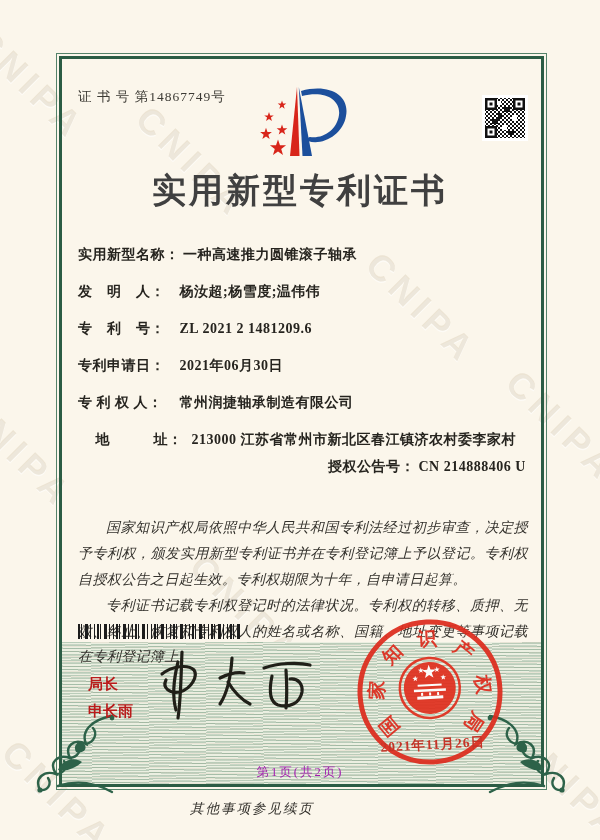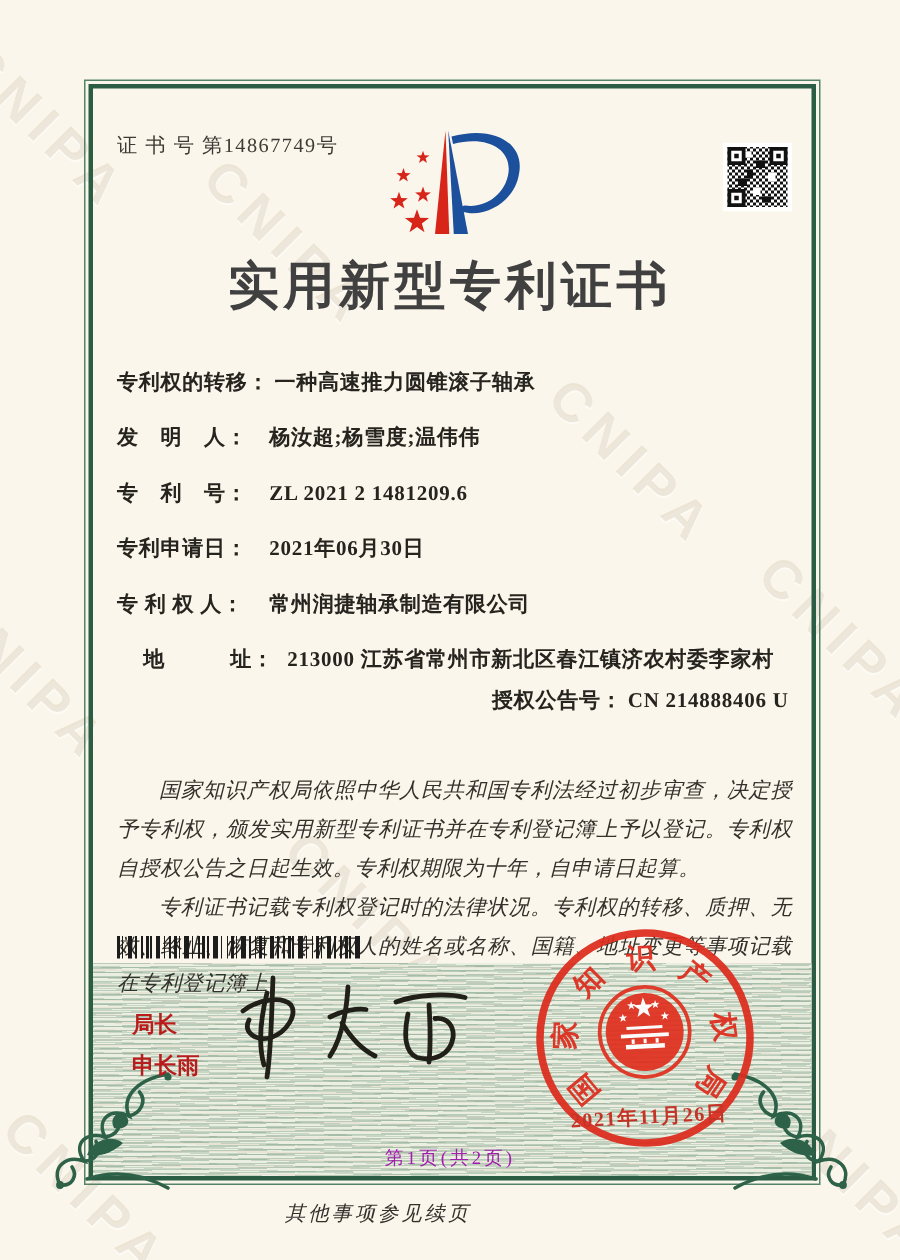--- a/index.html
+++ b/index.html
@@ -195,21 +195,21 @@
       <rect x="3" y="31" width="12" height="12" fill="#111"></rect>
         <rect x="5.5" y="33.5" width="7" height="7" fill="#fff"></rect>
         <rect x="7.5" y="35.5" width="3" height="3" fill="#111"></rect>
     </g>
   </svg>
 
   <h1 class="title">实用新型专利证书</h1>
 
   <div class="fields">
     <div class="field-row">
-      <span class="flabel">专利权的转移：</span>
+      <span class="flabel">实用新型名称：</span>
       <span class="fvalue">一种高速推力圆锥滚子轴承</span>
     </div>
     <div class="field-row">
       <span class="flabel">发　明　人：</span>
       <span class="fvalue">杨汝超;杨雪度;温伟伟</span>
     </div>
     <div class="field-row">
       <span class="flabel">专　利　号：</span>
       <span class="fvalue">ZL 2021 2 1481209.6</span>
     </div>

